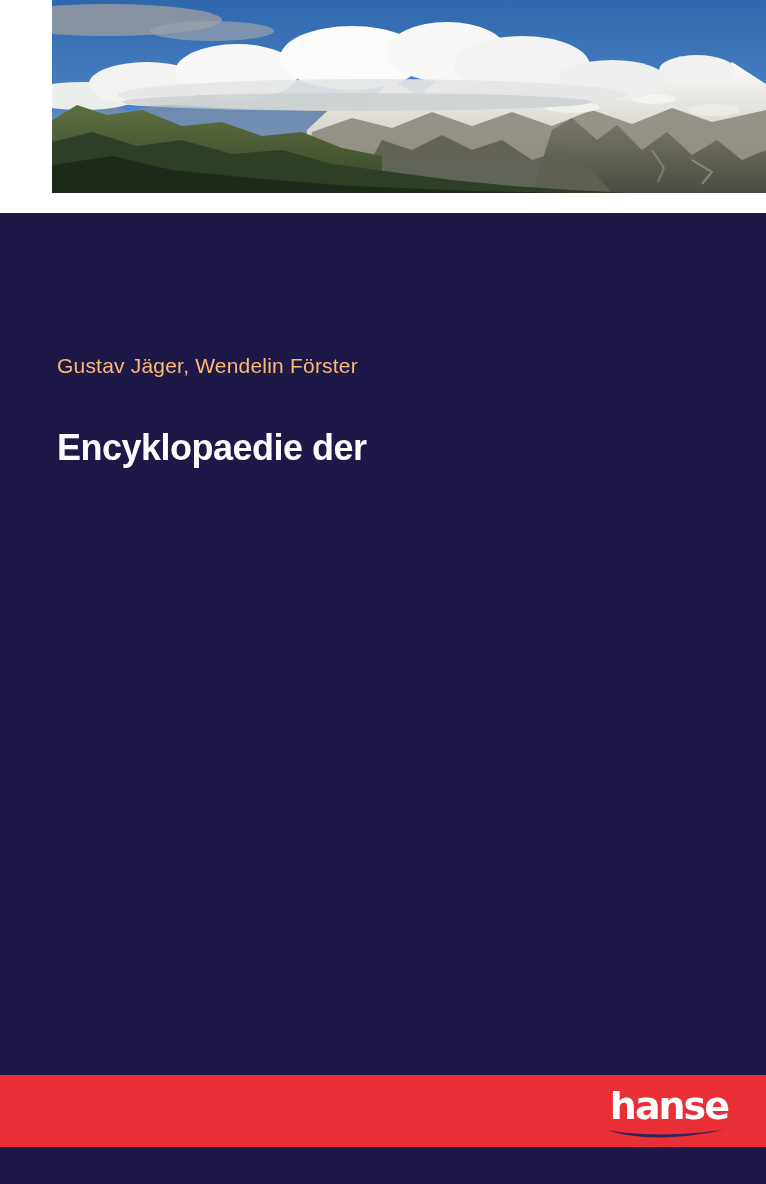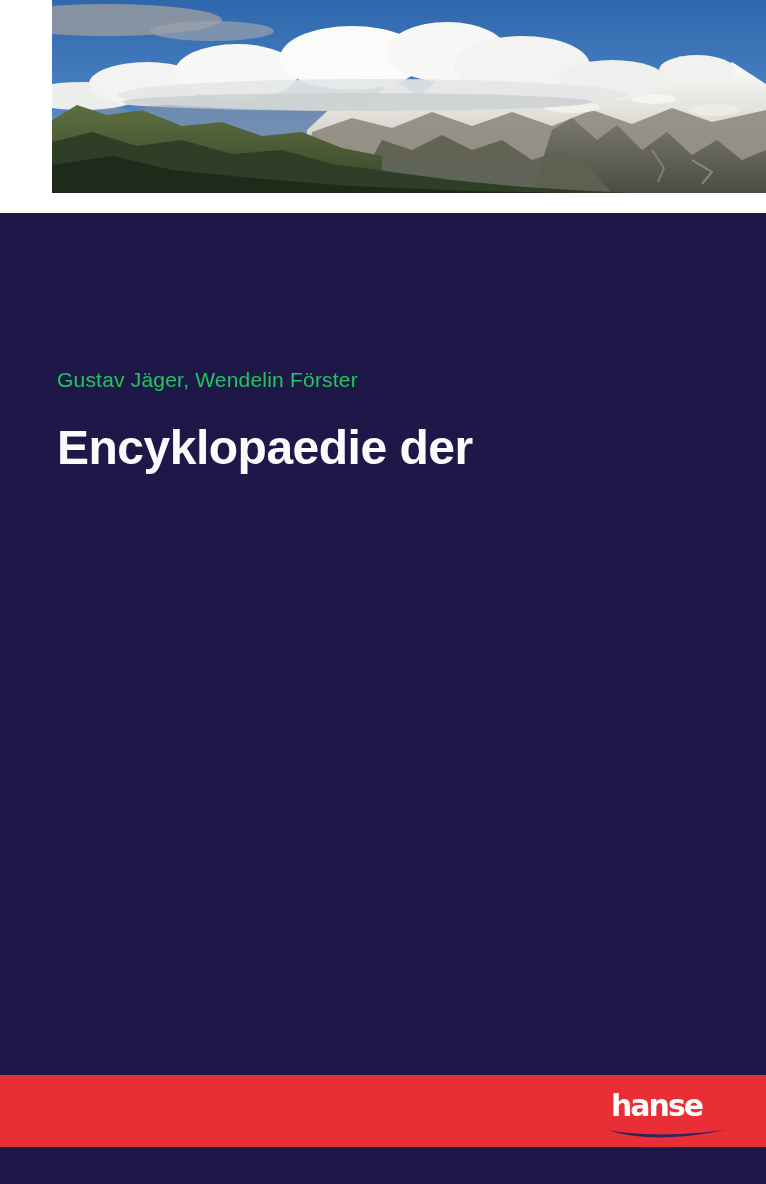--- a/index.html
+++ b/index.html
@@ -29,34 +29,34 @@
     left: 0;
     top: 213px;
     width: 766px;
     height: 971px;
     background: #1e1848;
   }
 
   .authors {
     position: absolute;
     left: 57px;
-    top: 155px;
+    top: 141px;
     font-size: 21px;
     font-weight: 400;
     letter-spacing: 0.2px;
-    color: #22c55e;
+    color: #fdba74;
     white-space: nowrap;
   }
 
   .title {
     position: absolute;
     left: 57px;
     top: 212px;
     margin: 0;
-    font-size: 48px;
+    font-size: 36px;
     line-height: 45px;
     font-weight: 700;
     letter-spacing: -0.5px;
     color: #fbfbfd;
   }
   .title span { display: block; }
 
   
   .band {
     position: absolute;
@@ -69,21 +69,21 @@
 
   .logo {
     position: absolute;
     right: 38px;
     top: 14px;
     text-align: left;
   }
   .logo-text {
     display: block;
     font-family: "DejaVu Sans", sans-serif;
-    font-size: 30px;
+    font-size: 38px;
     line-height: 34px;
     font-weight: 700;
     letter-spacing: -2px;
     color: #ffffff;
   }
   .logo-swoosh {
     display: block;
     margin: 2px 0 0 -3px;
   }
 </style>

